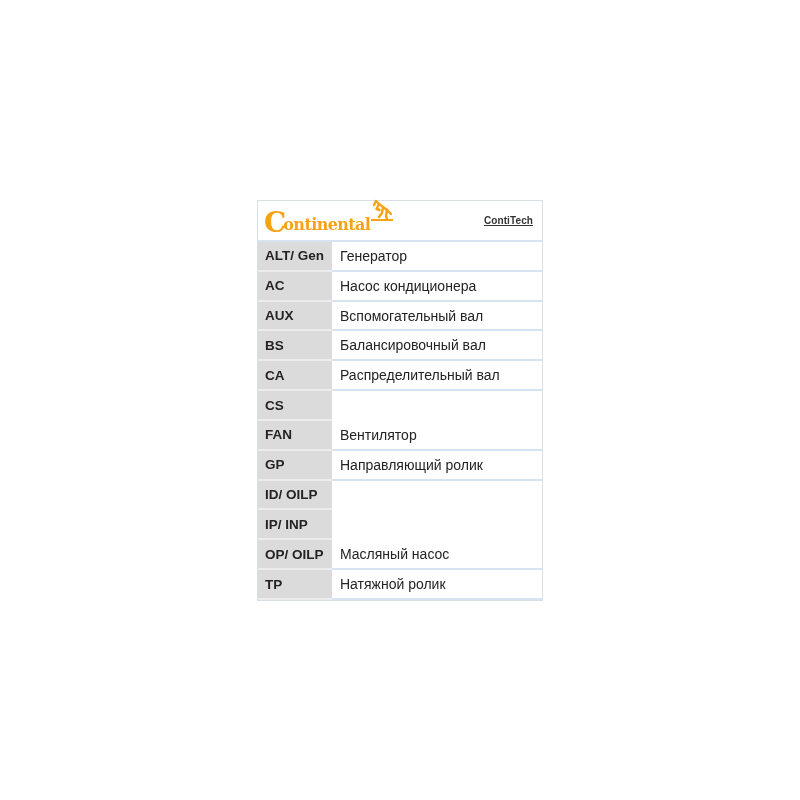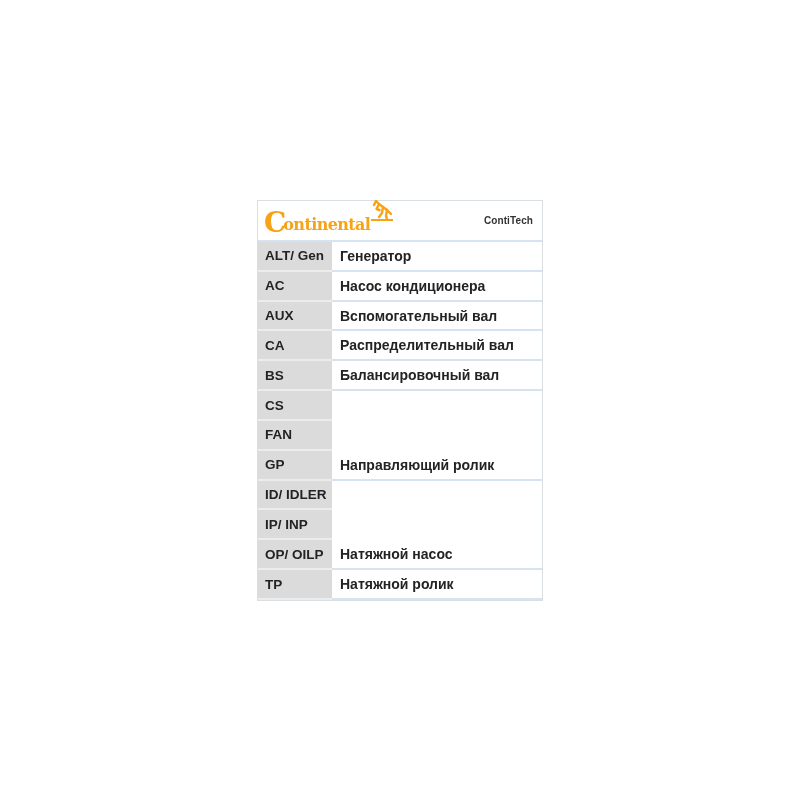--- a/index.html
+++ b/index.html
@@ -59,20 +59,21 @@
     bottom: -1px;
     width: 22px;
     height: 2px;
     background: #f6a317;
   }
   .subbrand {
     font-size: 10px;
     font-weight: bold;
     color: #333333;
     letter-spacing: 0.1px;
+    text-decoration: underline;
   }
   .rows { flex: 1 1 auto; display: flex; flex-direction: column; }
   .row  { flex: 1 1 0; display: flex; min-height: 0; }
   .cell-abbr {
     flex: 0 0 74px;
     box-sizing: border-box;
     background: #dbdbdb;
     border-bottom: 2px solid #ececec;
     display: flex;
     align-items: center;
@@ -84,21 +85,21 @@
   }
   .cell-desc {
     flex: 1 1 auto;
     box-sizing: border-box;
     background: #ffffff;
     border-bottom: 2px solid #d6e4f2;
     display: flex;
     align-items: center;
     padding-left: 8px;
     font-size: 14px;
-    font-weight: bold;
+    font-weight: normal;
     color: #232323;
     white-space: nowrap;
   }
 </style>
 </head>
 <body>
 
 <div class="canvas">
   <div class="table-card">
 
@@ -133,53 +134,54 @@
     <div class="cell-abbr">AC</div>
     <div class="cell-desc">Насос кондиционера</div>
   </div>
 
   <div class="row">
     <div class="cell-abbr">AUX</div>
     <div class="cell-desc">Вспомогательный вал</div>
   </div>
 
   <div class="row">
-    <div class="cell-abbr">CA</div>
-    <div class="cell-desc">Распределительный вал</div>
+    <div class="cell-abbr">BS</div>
+    <div class="cell-desc">Балансировочный вал</div>
   </div>
 
   <div class="row">
-    <div class="cell-abbr">BS</div>
-    <div class="cell-desc">Балансировочный вал</div>
+    <div class="cell-abbr">CA</div>
+    <div class="cell-desc">Распределительный вал</div>
   </div>
 
   <div class="row">
     <div class="cell-abbr">CS</div>
   </div>
 
   <div class="row">
     <div class="cell-abbr">FAN</div>
+    <div class="cell-desc">Вентилятор</div>
   </div>
 
   <div class="row">
     <div class="cell-abbr">GP</div>
     <div class="cell-desc">Направляющий ролик</div>
   </div>
 
   <div class="row">
-    <div class="cell-abbr">ID/ IDLER</div>
+    <div class="cell-abbr">ID/ OILP</div>
   </div>
 
   <div class="row">
     <div class="cell-abbr">IP/ INP</div>
   </div>
 
   <div class="row">
     <div class="cell-abbr">OP/ OILP</div>
-    <div class="cell-desc">Натяжной насос</div>
+    <div class="cell-desc">Масляный насос</div>
   </div>
 
 
   <div class="row">
     <div class="cell-abbr">TP</div>
     <div class="cell-desc">Натяжной ролик</div>
   </div>
 
 </div>
   </div>

